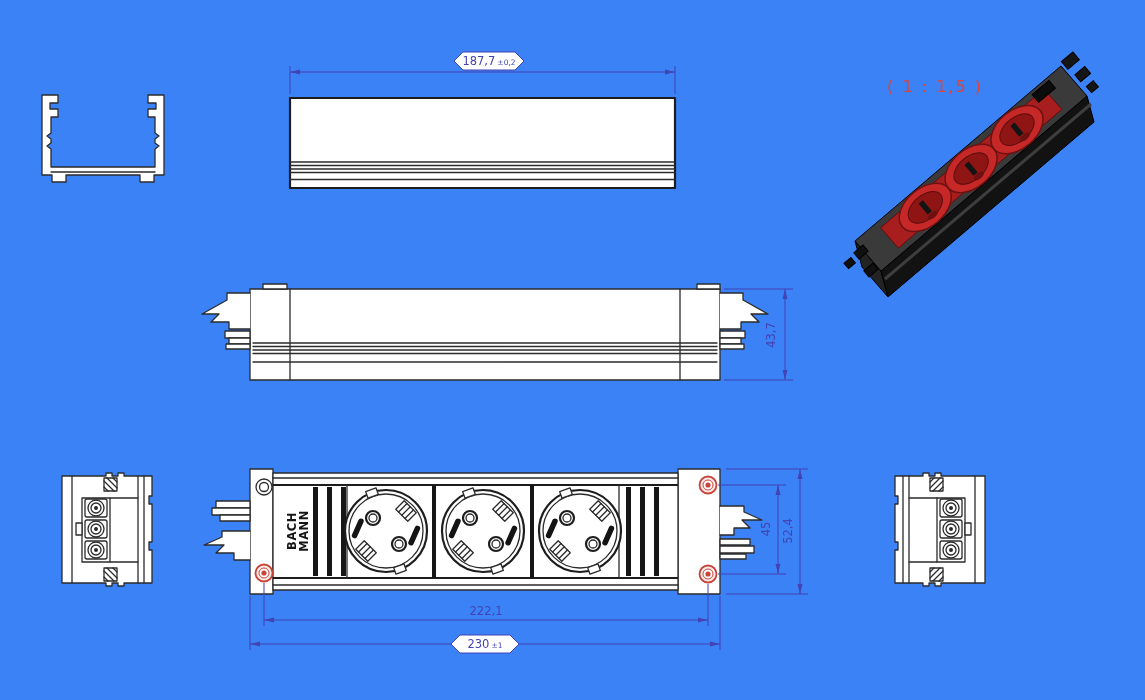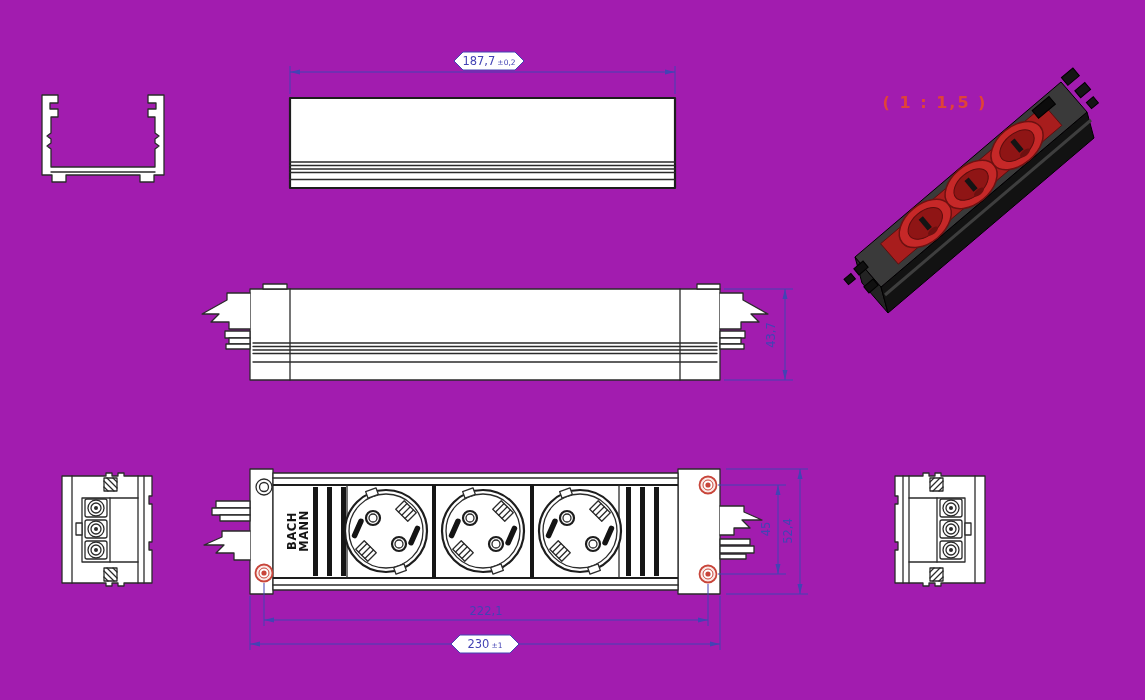--- a/index.html
+++ b/index.html
@@ -1,17 +1,17 @@
 <!DOCTYPE html>
 <html><head>
 <meta charset="utf-8">
 <style>
   html,body{margin:0;padding:0;background:#ffffff;}
   .sheet{
-    position:relative;width:1145px;height:700px;background:#a21caf;
+    position:relative;width:1145px;height:700px;background:#3b82f6;
     font-family:"DejaVu Sans",sans-serif;overflow:hidden;text-align:center;
   }
   .view{position:absolute;}
   svg{display:block;overflow:visible;}
   .ln{stroke:#2b2b2b;fill:none;stroke-width:1.3;stroke-linejoin:round;stroke-linecap:round;}
   .lnthick{stroke:#1d1d1d;fill:none;stroke-width:2.2;stroke-linejoin:round;}
   .fillwhite{fill:#ffffff;}
   .dim{stroke:#4343b4;stroke-width:1;fill:none;}
   .dimtxt{fill:#4343b4;font-size:11.5px;}
   .dimtol{fill:#4343b4;font-size:7.5px;}
@@ -56,21 +56,21 @@
       <g>
         <line class="ln" x1="4" y1="114" x2="389" y2="114"></line>
         <line class="ln" x1="4" y1="117.5" x2="389" y2="117.5"></line>
         <line class="ln" x1="4" y1="121" x2="389" y2="121"></line>
         <line class="ln" x1="4" y1="124.5" x2="389" y2="124.5"></line>
         <line class="ln" x1="4" y1="131.5" x2="389" y2="131.5"></line>
       </g>
     </svg>
   </div>
 
-  <div class="view" style="left:845px;top:64px;font-weight:bold;">
+  <div class="view" style="left:845px;top:48px;">
     <svg width="300" height="250" viewBox="0 0 300 250">
       <text class="scaletxt" x="90" y="44" text-anchor="middle">( 1 : 1,5 )</text>
       <g stroke="#000" stroke-width="1">
 
         <polygon points="10,193 36,223 43,249 17,219" fill="#232323"></polygon>
 
         <polygon points="36,223 242,48 249,74 43,249" fill="#121212"></polygon>
         <line x1="40" y1="231" x2="246" y2="56" stroke="#3e3e3e" stroke-width="3"></line>
 
         <polygon points="10,193 216,18 242,48 36,223" fill="#3a3a3a"></polygon>

